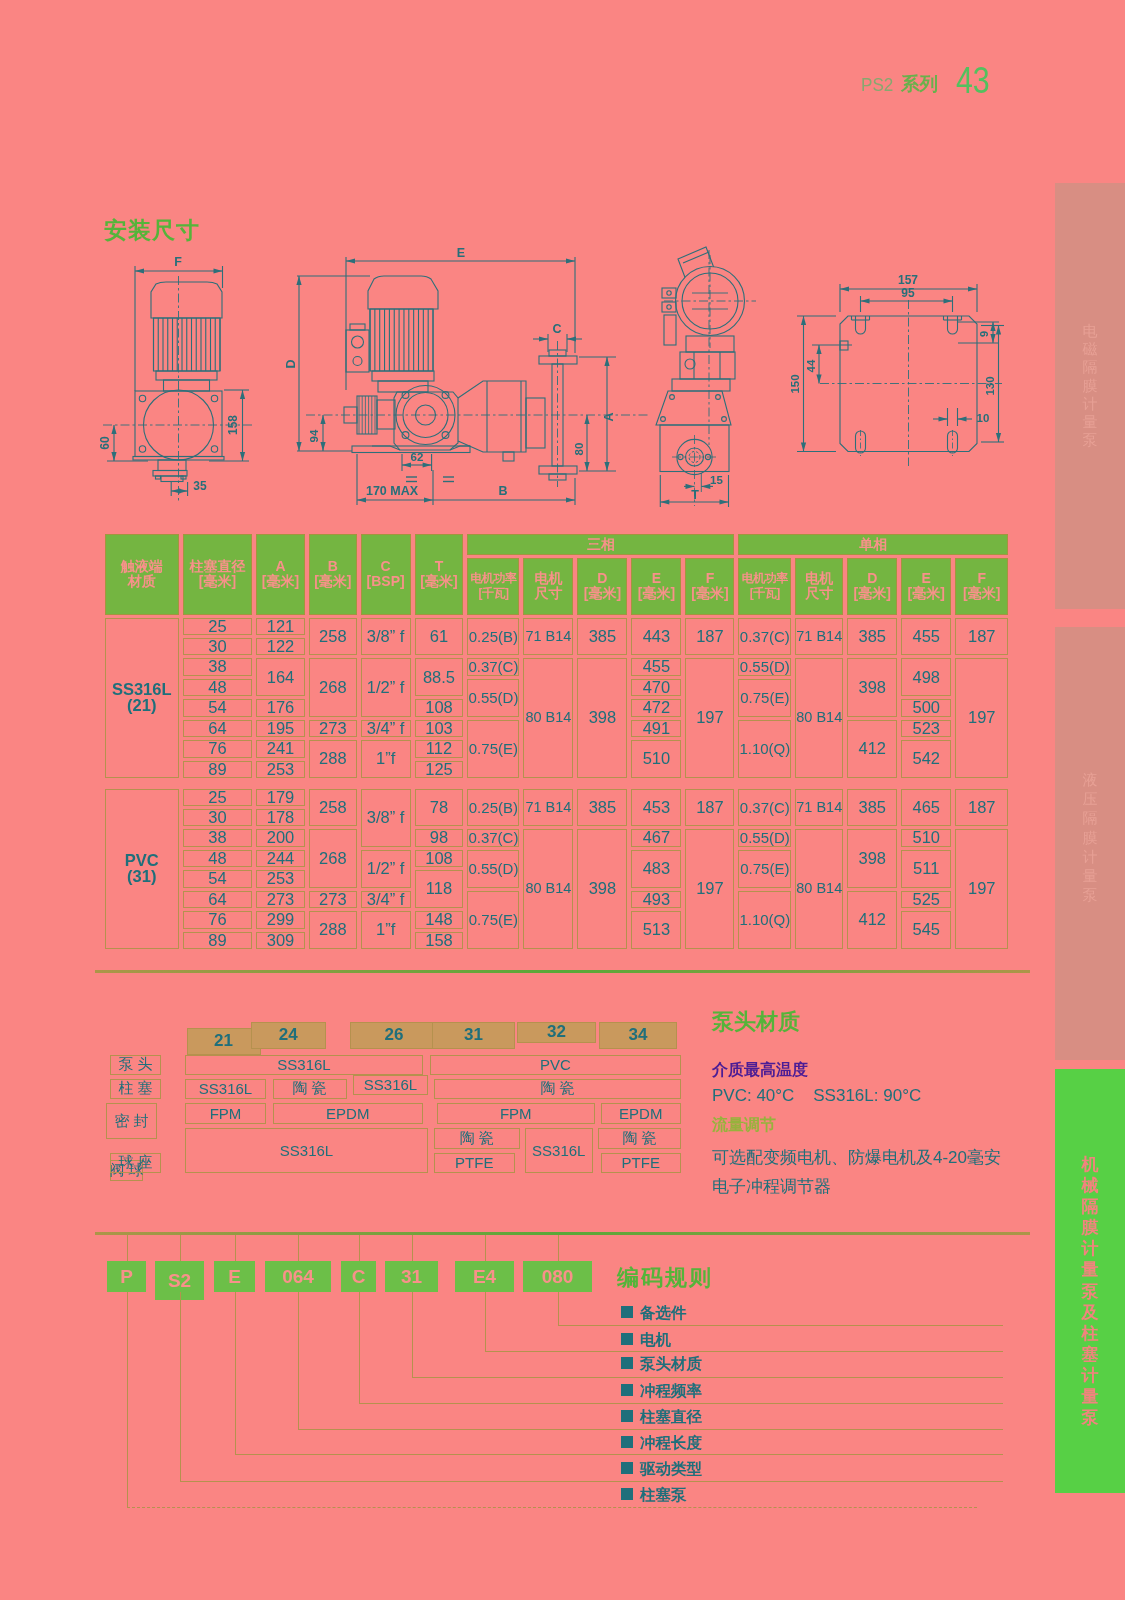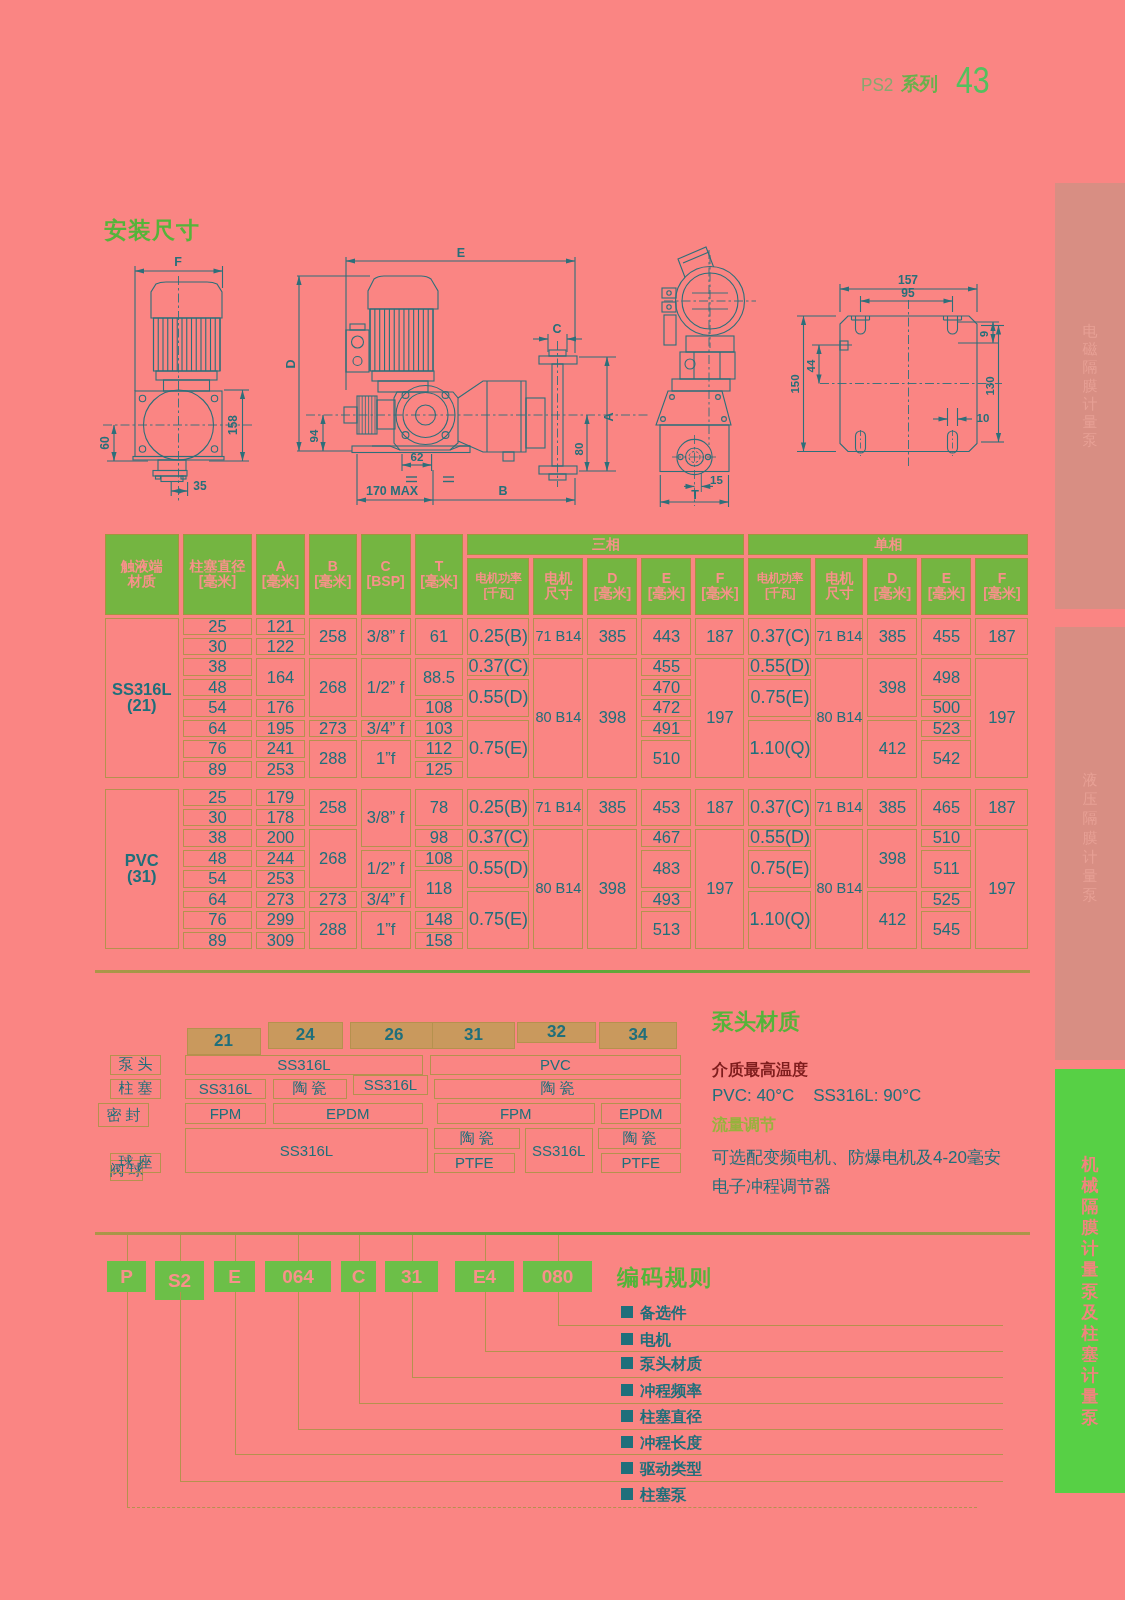--- a/index.html
+++ b/index.html
@@ -6,21 +6,21 @@
 body{width:1125px;height:1600px;background:#fa8583;font-family:"Liberation Sans",sans-serif;position:relative;overflow:hidden;}
 .abs{position:absolute;}
 
 table.main{position:absolute;left:100.5px;top:531px;border-collapse:separate;border-spacing:4px 3px;table-layout:fixed;}
 table.main td{border:1px solid #b5914e;text-align:center;vertical-align:middle;color:#1f6f7b;font-size:16.5px;padding:0;line-height:15.4px;}
 table.main td.h{background:#74b541;color:#f8918a;font-weight:bold;font-size:14px;border:1px solid #a3953f;white-space:nowrap;}
 table.main td.hs{font-size:12px;letter-spacing:-0.5px;}
 table.main td.mc{font-size:14.5px;white-space:nowrap;}
 table.main tr.r1 td{height:20.5px;}
 table.main tr.r2 td{height:57px;}
-table.main td.pw{font-size:18px;margin-left:24px;}
+table.main td.pw{font-size:15px;margin-left:24px;}
 table.main tr.sp td{border:none;height:4.5px;background:none;}
 table.main tr.d td{height:17.45px;}
 td.mat{font-weight:bold;font-size:16px;}
 
 *{box-sizing:border-box;}
 .box{position:absolute;border:1px solid #b5914e;color:#1f6f7b;font-size:15px;display:flex;align-items:center;justify-content:center;white-space:nowrap;}
 .tan{background:#c9995d;font-weight:bold;font-size:17px;}
 
 .hline{position:absolute;height:1px;background:#b5914e;}
 .vline{position:absolute;width:1px;background:#b5914e;}
@@ -588,35 +588,35 @@
         <td>309</td>
         <td>158</td>
       </tr>
 </tbody>
   </table>
 
 <div class="abs" style="left:95px;top:970px;width:935px;height:3px;background:linear-gradient(90deg,#ac9548,#58a838,#ac9548);"></div>
 
 <div class="box tan" style="left:186.5px;top:1021.5px;width:74px;height:27.5px;margin-top:6px;">21</div>
 
-<div class="box tan" style="left:268px;top:1021.5px;width:74.5px;height:27.5px;">24</div>
+<div class="box tan" style="left:251px;top:1021.5px;width:74.5px;height:27.5px;">24</div>
 
 <div class="box tan" style="left:350px;top:1021.5px;width:88px;height:27.5px;">26</div>
 
 <div class="box tan" style="left:432px;top:1021.5px;width:83px;height:27.5px;">31</div>
 
 <div class="box tan" style="left:517px;top:1021.5px;width:79px;height:21px;">32</div>
 
 <div class="box tan" style="left:599px;top:1021.5px;width:78px;height:27.5px;">34</div>
 
 <div class="box" style="left:110px;top:1054.5px;width:51px;height:20.5px;">泵 头</div>
 
 <div class="box" style="left:110px;top:1078.5px;width:51px;height:20.5px;">柱 塞</div>
 
-<div class="box" style="left:98px;top:1103px;width:51px;height:24px;">密 封</div>
+<div class="box" style="left:106px;top:1103px;width:51px;height:36px;">密 封</div>
 
 <div class="box" style="left:110px;top:1160px;width:33px;height:20.5px;">阀 球</div>
 
 <div class="box" style="left:110px;top:1152.5px;width:51px;height:20.5px;">球 座</div>
 
 <div class="box" style="left:185px;top:1054.5px;width:238px;height:20.5px;">SS316L</div>
 
 <div class="box" style="left:430px;top:1054.5px;width:251px;height:20.5px;">PVC</div>
 
 <div class="box" style="left:185px;top:1078.5px;width:81px;height:20.5px;">SS316L</div>
@@ -642,21 +642,21 @@
 <div class="box" style="left:525px;top:1128px;width:67.5px;height:45px;">SS316L</div>
 
 <div class="box" style="left:598px;top:1128px;width:83px;height:20.5px;">陶 瓷</div>
 
 <div class="box" style="left:434px;top:1152.5px;width:80.5px;height:20.5px;">PTFE</div>
 
 <div class="box" style="left:600.5px;top:1152.5px;width:80.5px;height:20.5px;">PTFE</div>
 
 <div class="abs" style="left:712px;top:1007px;color:#55b43a;font-size:22px;font-weight:bold;">泵头材质</div>
 
-<div class="abs" style="left:712px;top:1060px;color:#7f1d1d;font-size:16px;font-weight:bold;">介质最高温度</div>
+<div class="abs" style="left:712px;top:1060px;color:#4c1d95;font-size:16px;font-weight:bold;">介质最高温度</div>
 
 <div class="abs" style="left:712px;top:1086px;color:#1f6f7b;font-size:17px;">PVC: 40°C&nbsp;&nbsp;&nbsp;&nbsp;SS316L: 90°C</div>
 
 <div class="abs" style="left:712px;top:1115px;color:#96b33c;font-size:16px;font-weight:bold;">流量调节</div>
 
 <div class="abs" style="left:712px;top:1143px;color:#1f6f7b;font-size:17px;line-height:29px;">可选配变频电机、防爆电机及4-20毫安<br>电子冲程调节器</div>
 
 <div class="abs" style="left:95px;top:1232px;width:935px;height:3px;background:linear-gradient(90deg,#ac9548,#58a838,#ac9548);"></div>
 
 <div class="vline" style="left:126.5px;top:1235px;height:26px;"></div>

